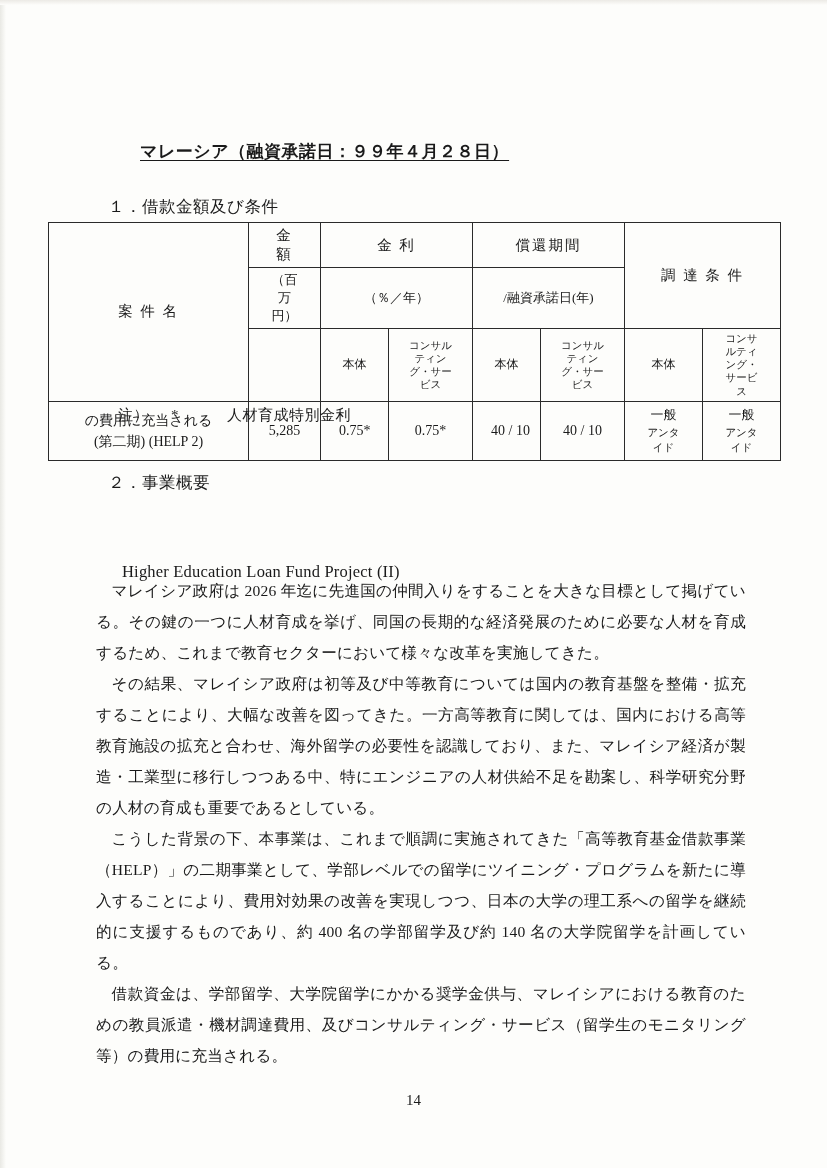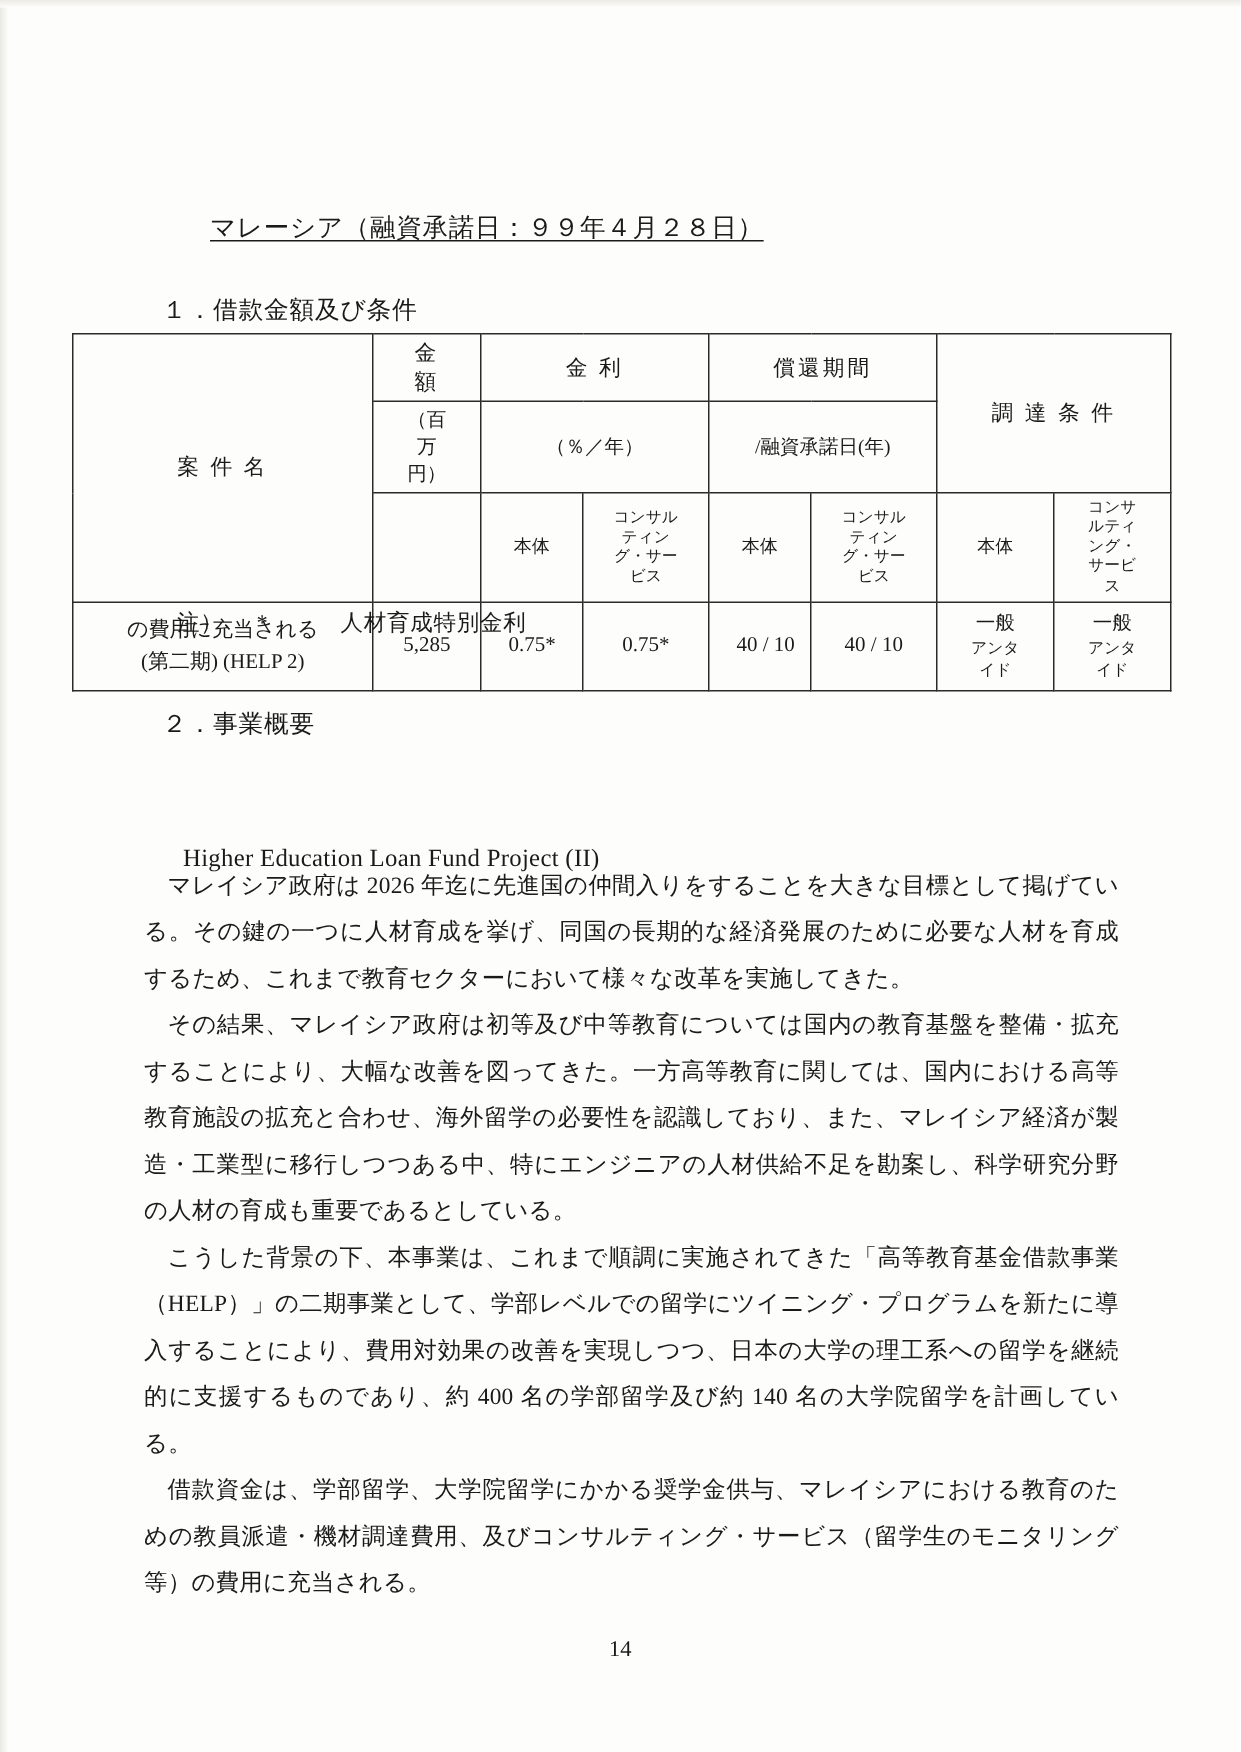--- a/index.html
+++ b/index.html
@@ -38,20 +38,21 @@
   .title-line {
     position: absolute;
     left: 140px;
     top: 140px;
     font-size: 17px;
     letter-spacing: 0.5px;
   }
   .title-underline {
     text-decoration: underline;
     text-underline-offset: 3px;
+    font-weight: bold;
   }
 
   .sec1-heading {
     position: absolute;
     left: 108px;
     top: 196px;
     font-size: 16.5px;
     letter-spacing: 0.5px;
   }
 

